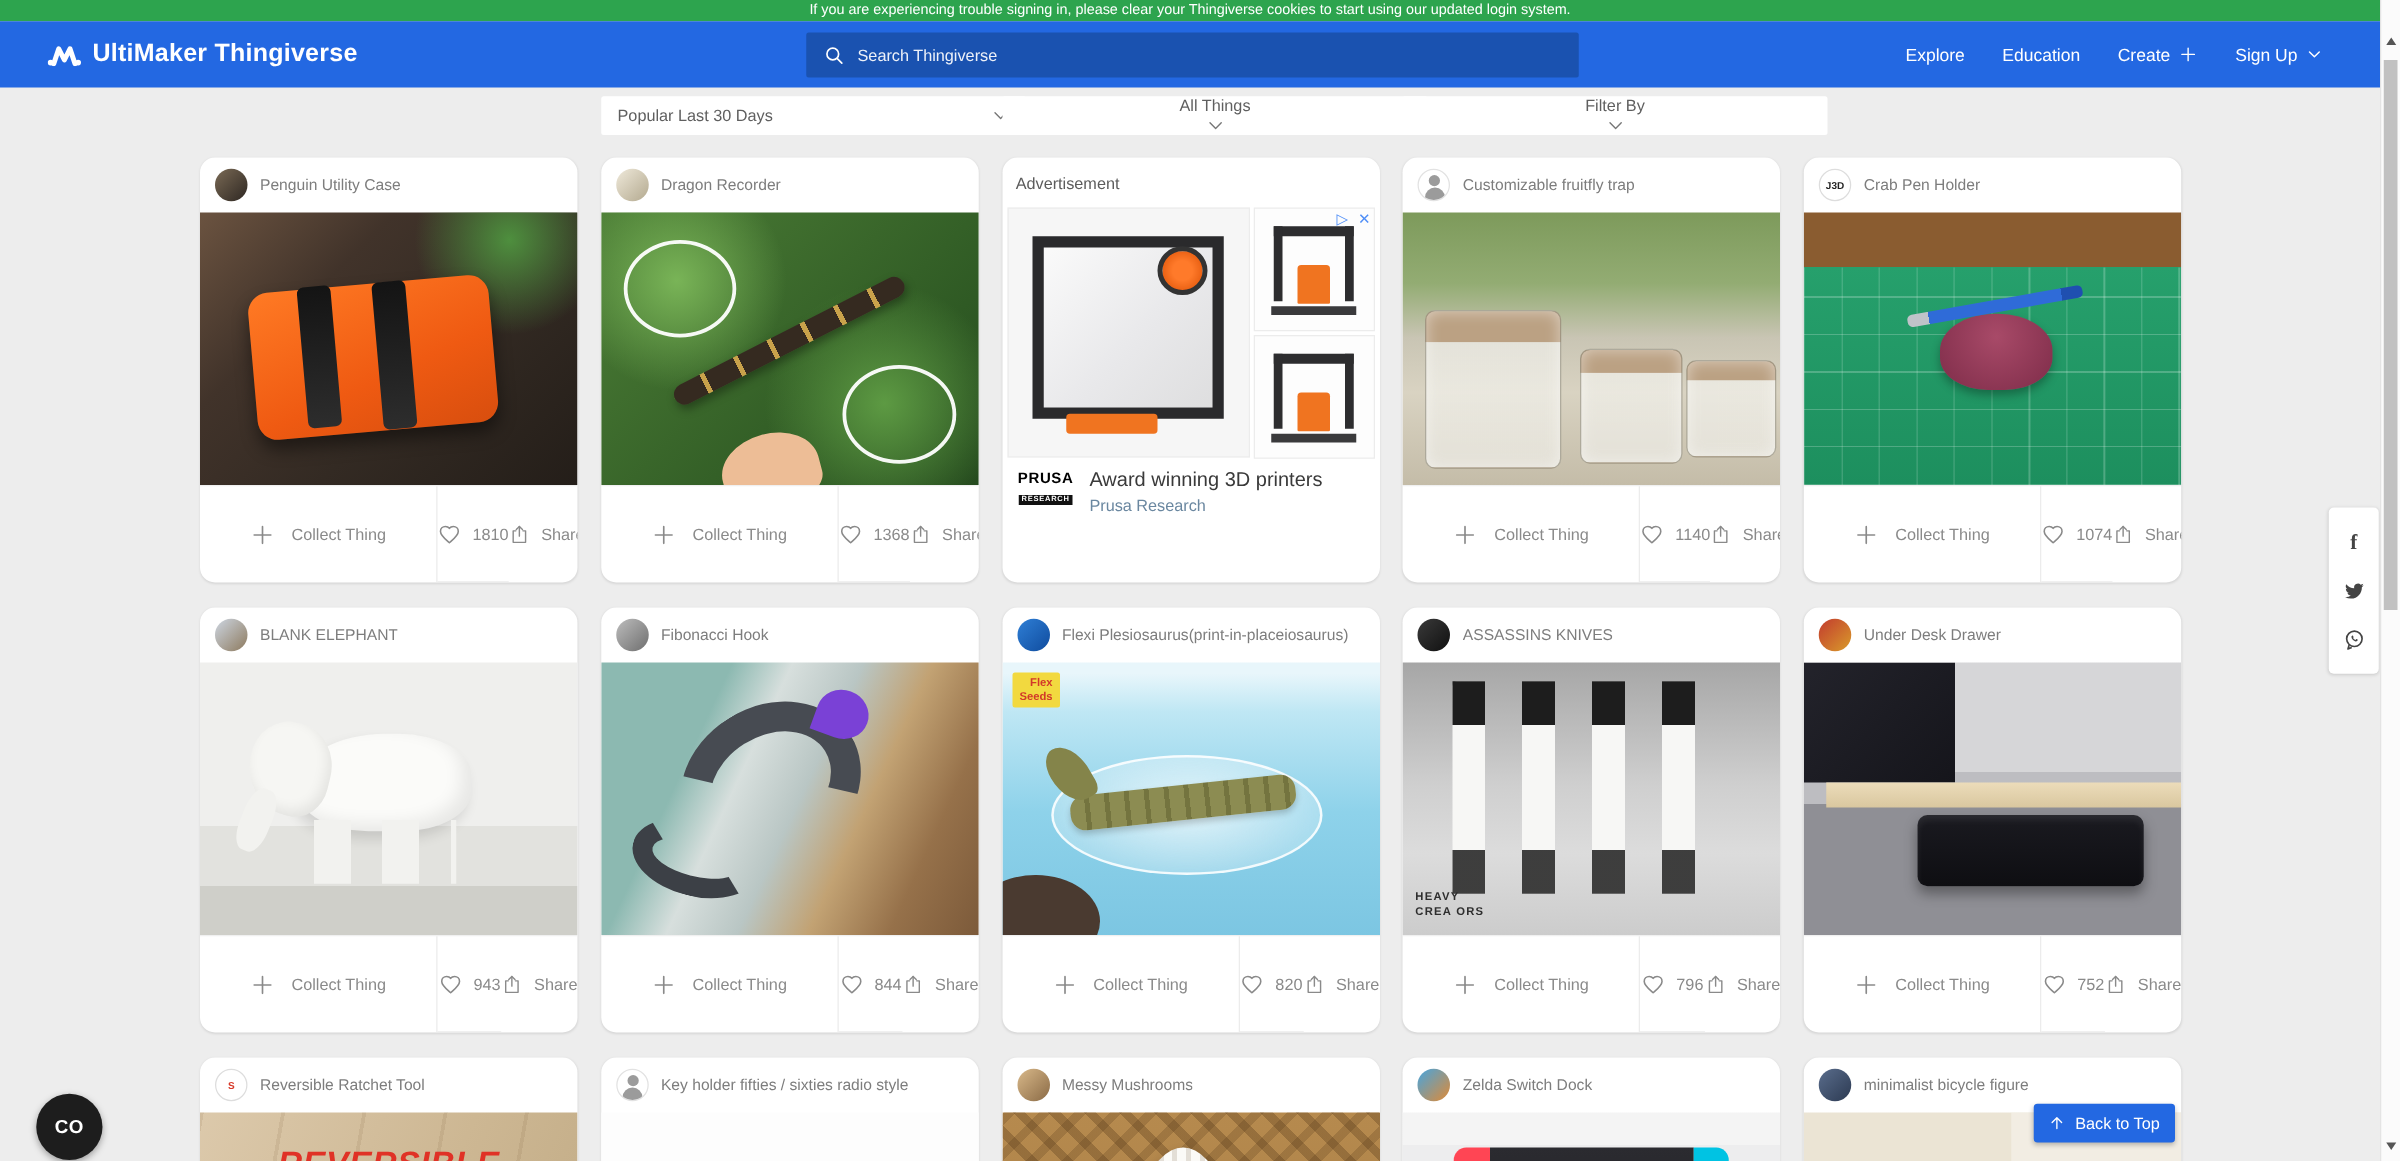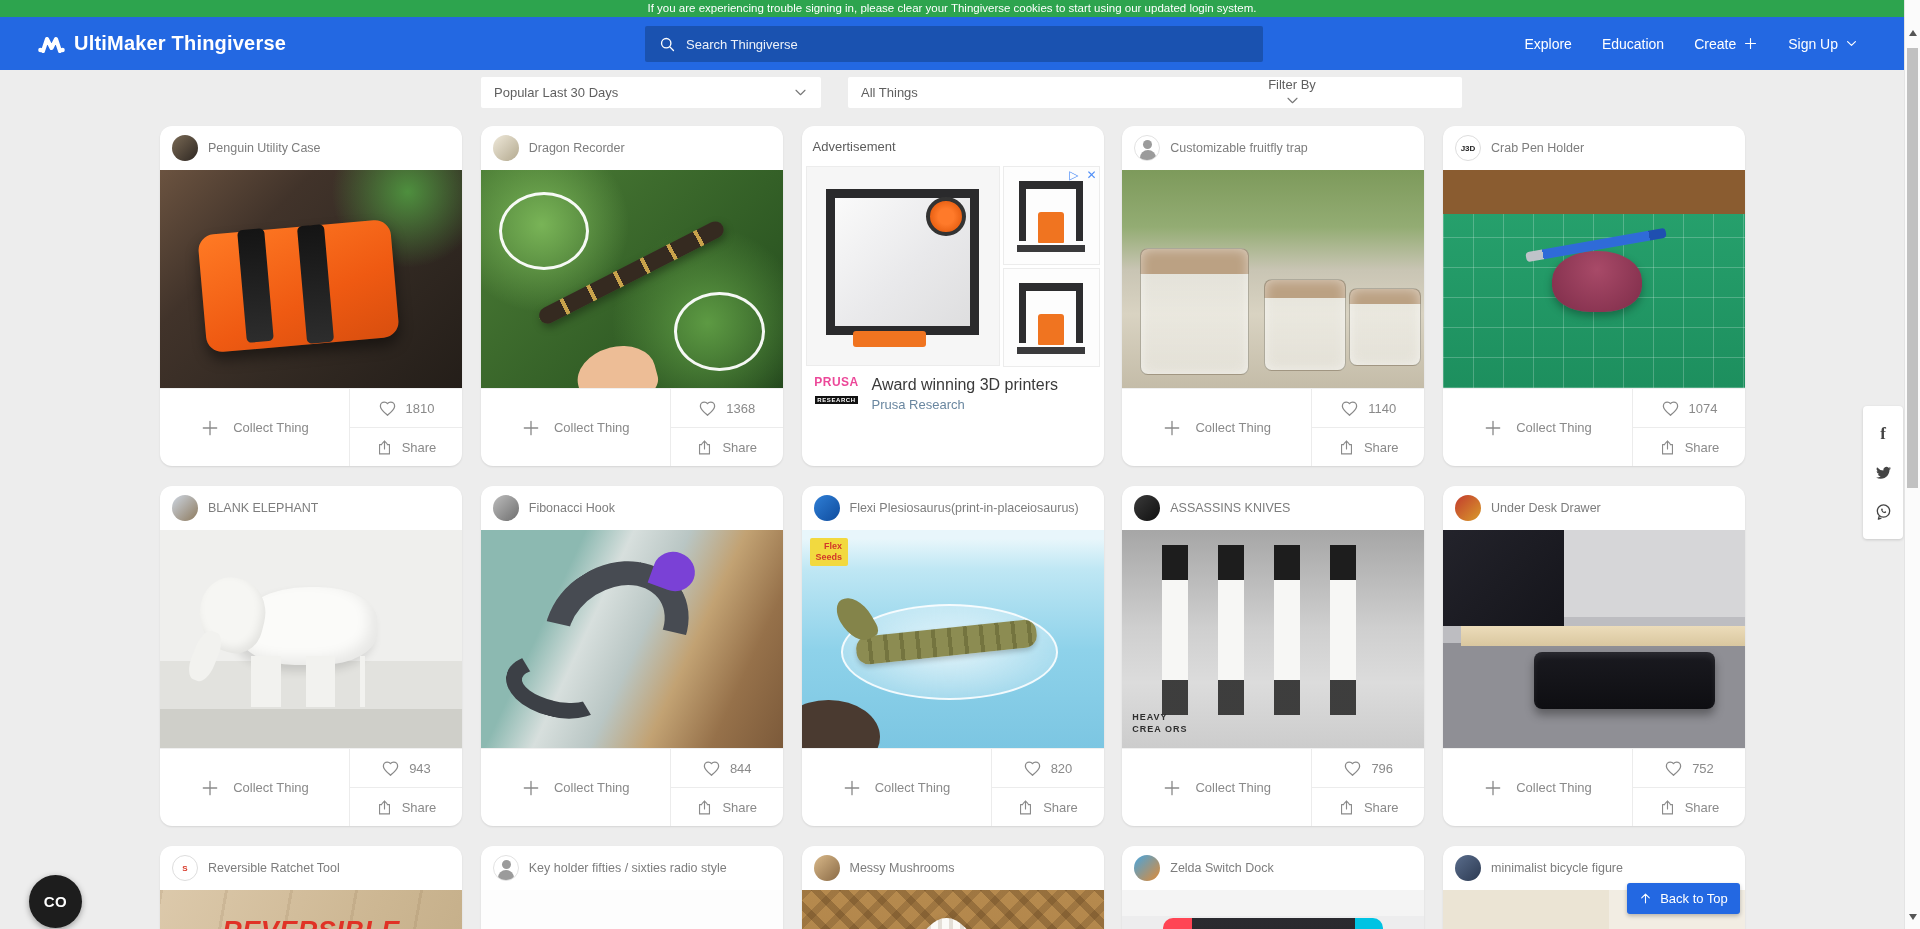--- a/index.html
+++ b/index.html
@@ -19,21 +19,21 @@
             border-radius:2px; display:flex; align-items:center; padding:0 14px; gap:10px; }
   .search input { flex:1; background:transparent; border:none; outline:none; color:#fff; font-size:13px; }
   .search input::placeholder { color:rgba(255,255,255,.92); }
   .nav-links { position:absolute; right:46px; top:0; height:53px; display:flex; align-items:center; gap:30px; }
   .nav-link { color:#fff; font-size:14px; display:flex; align-items:center; gap:7px; }
 
   
   .select { position:absolute; top:77px; width:340px; height:31px; background:#fff; border-radius:2px;
             display:flex; align-items:center; padding:0 13px; color:#5f5f5f; font-size:13px; cursor:pointer; }
   .select .sp { flex:1; }
-  #sel1 { left:481px; } #sel2 { left:848px; } #sel3 { left:1122px;flex-direction:column; }
+  #sel1 { left:481px; } #sel2 { left:802px;flex-direction:column; } #sel3 { left:1122px;flex-direction:column; }
 
   
   .grid { position:absolute; left:160px; top:126px; width:1586px;
           display:grid; grid-template-columns:repeat(5,302px); column-gap:18.75px; row-gap:20px; }
   .card { width:302px; height:340px; background:#fff; border-radius:12px; box-shadow:0 1px 2px rgba(0,0,0,.1);
           overflow:hidden; position:relative; }
   .card-header { height:44px; display:flex; align-items:center; padding:0 12px; gap:10px; }
   .avatar { width:26px; height:26px; min-width:26px; border-radius:50%; background:#bbb; display:flex;
             align-items:center; justify-content:center; font-size:8px; font-weight:bold; overflow:hidden; }
   .avatar-text { border:1px solid #ddd; }
@@ -48,21 +48,21 @@
   .thumb-label { position:absolute; white-space:pre-line; z-index:5; }
   .pos-top-left { left:8px; top:8px; background:#f2d93f; color:#d2382a; font-size:9px; font-weight:bold;
                   padding:3px 6px; border-radius:2px; text-align:right; line-height:1.2; }
   .pos-bottom-left { left:10px; bottom:12px; color:#2e2e2e; font-size:9px; font-weight:bold;
                      letter-spacing:1px; line-height:1.4; }
   .pos-center { left:0; right:0; top:26px; text-align:center; color:#e03226; font-size:27px;
                 font-weight:bold; font-style:italic; letter-spacing:.5px; }
   .card-footer { height:78px; display:flex; border-top:1px solid #f0f0f0; }
   .collect { flex:1; display:flex; align-items:center; justify-content:center; gap:13px;
              color:#8a8a8a; font-size:13px; border-right:1px solid #ececec; }
-  .side { width:112px; display:flex; flex-direction:column; }
+  .side { width:112px; display:flex; }
   .side button { flex:1; display:flex; align-items:center; justify-content:center; gap:9px;
                  color:#8a8a8a; font-size:13px; }
   .side .like { border-bottom:1px solid #ececec; }
   .gicon { stroke:#8a8a8a; fill:none; stroke-width:1.6; stroke-linecap:round; stroke-linejoin:round; }
 
   
   .ad-label { height:40px; display:flex; align-items:center; padding:0 11px; font-size:13px; color:#5c5c5c; }
   .ad-body { padding:0 4px; position:relative; }
   .ad-imgs { display:flex; gap:3px; }
   .ad-main { width:194px; height:200px; background:#f6f6f6; border:1px solid #ececec; position:relative; }
@@ -76,21 +76,21 @@
   .ad-sm .s1 { position:absolute; left:16%; top:14%; width:8%; height:62%; background:#2d2d2f; }
   .ad-sm .s2 { position:absolute; right:16%; top:14%; width:8%; height:62%; background:#2d2d2f; }
   .ad-sm .s3 { position:absolute; left:14%; bottom:12%; width:72%; height:8%; background:#3a3a3c; }
   .ad-sm::before { content:""; position:absolute; left:16%; top:14%; width:68%; height:9%; background:#2d2d2f; }
   .ad-sm::after { content:""; position:absolute; left:36%; bottom:22%; width:28%; height:32%;
                   background:#f07420; border-radius:3px 3px 1px 1px; }
   .adchoices { position:absolute; top:3px; right:7px; display:flex; gap:8px; color:#4f8ef7;
                font-size:12px; line-height:1; z-index:6; }
   .ad-text { display:flex; gap:10px; margin-top:9px; padding:0 6px; align-items:flex-start; }
   .prusa-logo { width:50px; text-align:center; }
-  .prusa-logo .l1 { font-size:12px; font-weight:bold; color:#ec4899; letter-spacing:.5px; line-height:1; }
+  .prusa-logo .l1 { font-size:12px; font-weight:bold; color:#000000; letter-spacing:.5px; line-height:1; }
   .prusa-logo .l2 { font-size:6px; font-weight:bold; color:#fff; background:#111; padding:1px 2px;
                     letter-spacing:.6px; display:inline-block; margin-top:1px; }
   .ad-headline { font-size:16px; color:#3a3a3a; line-height:1.15; }
   .ad-advertiser { font-size:13px; color:#6a87a0; margin-top:3px; }
 
   
   .t-penguin { background:radial-gradient(circle at 82% 10%,#4e8f3e 0%,rgba(78,143,62,0) 24%),
                linear-gradient(135deg,#6b5340 0%,#41332a 30%,#332a23 60%,#241e19 100%); }
   .t-penguin .s1 { left:14%; top:26%; width:64%; height:54%; border-radius:16px; transform:rotate(-5deg);
                    background:linear-gradient(160deg,#ff7a24,#ef5a12 60%,#d84e0e); box-shadow:0 8px 14px rgba(0,0,0,.45); }

